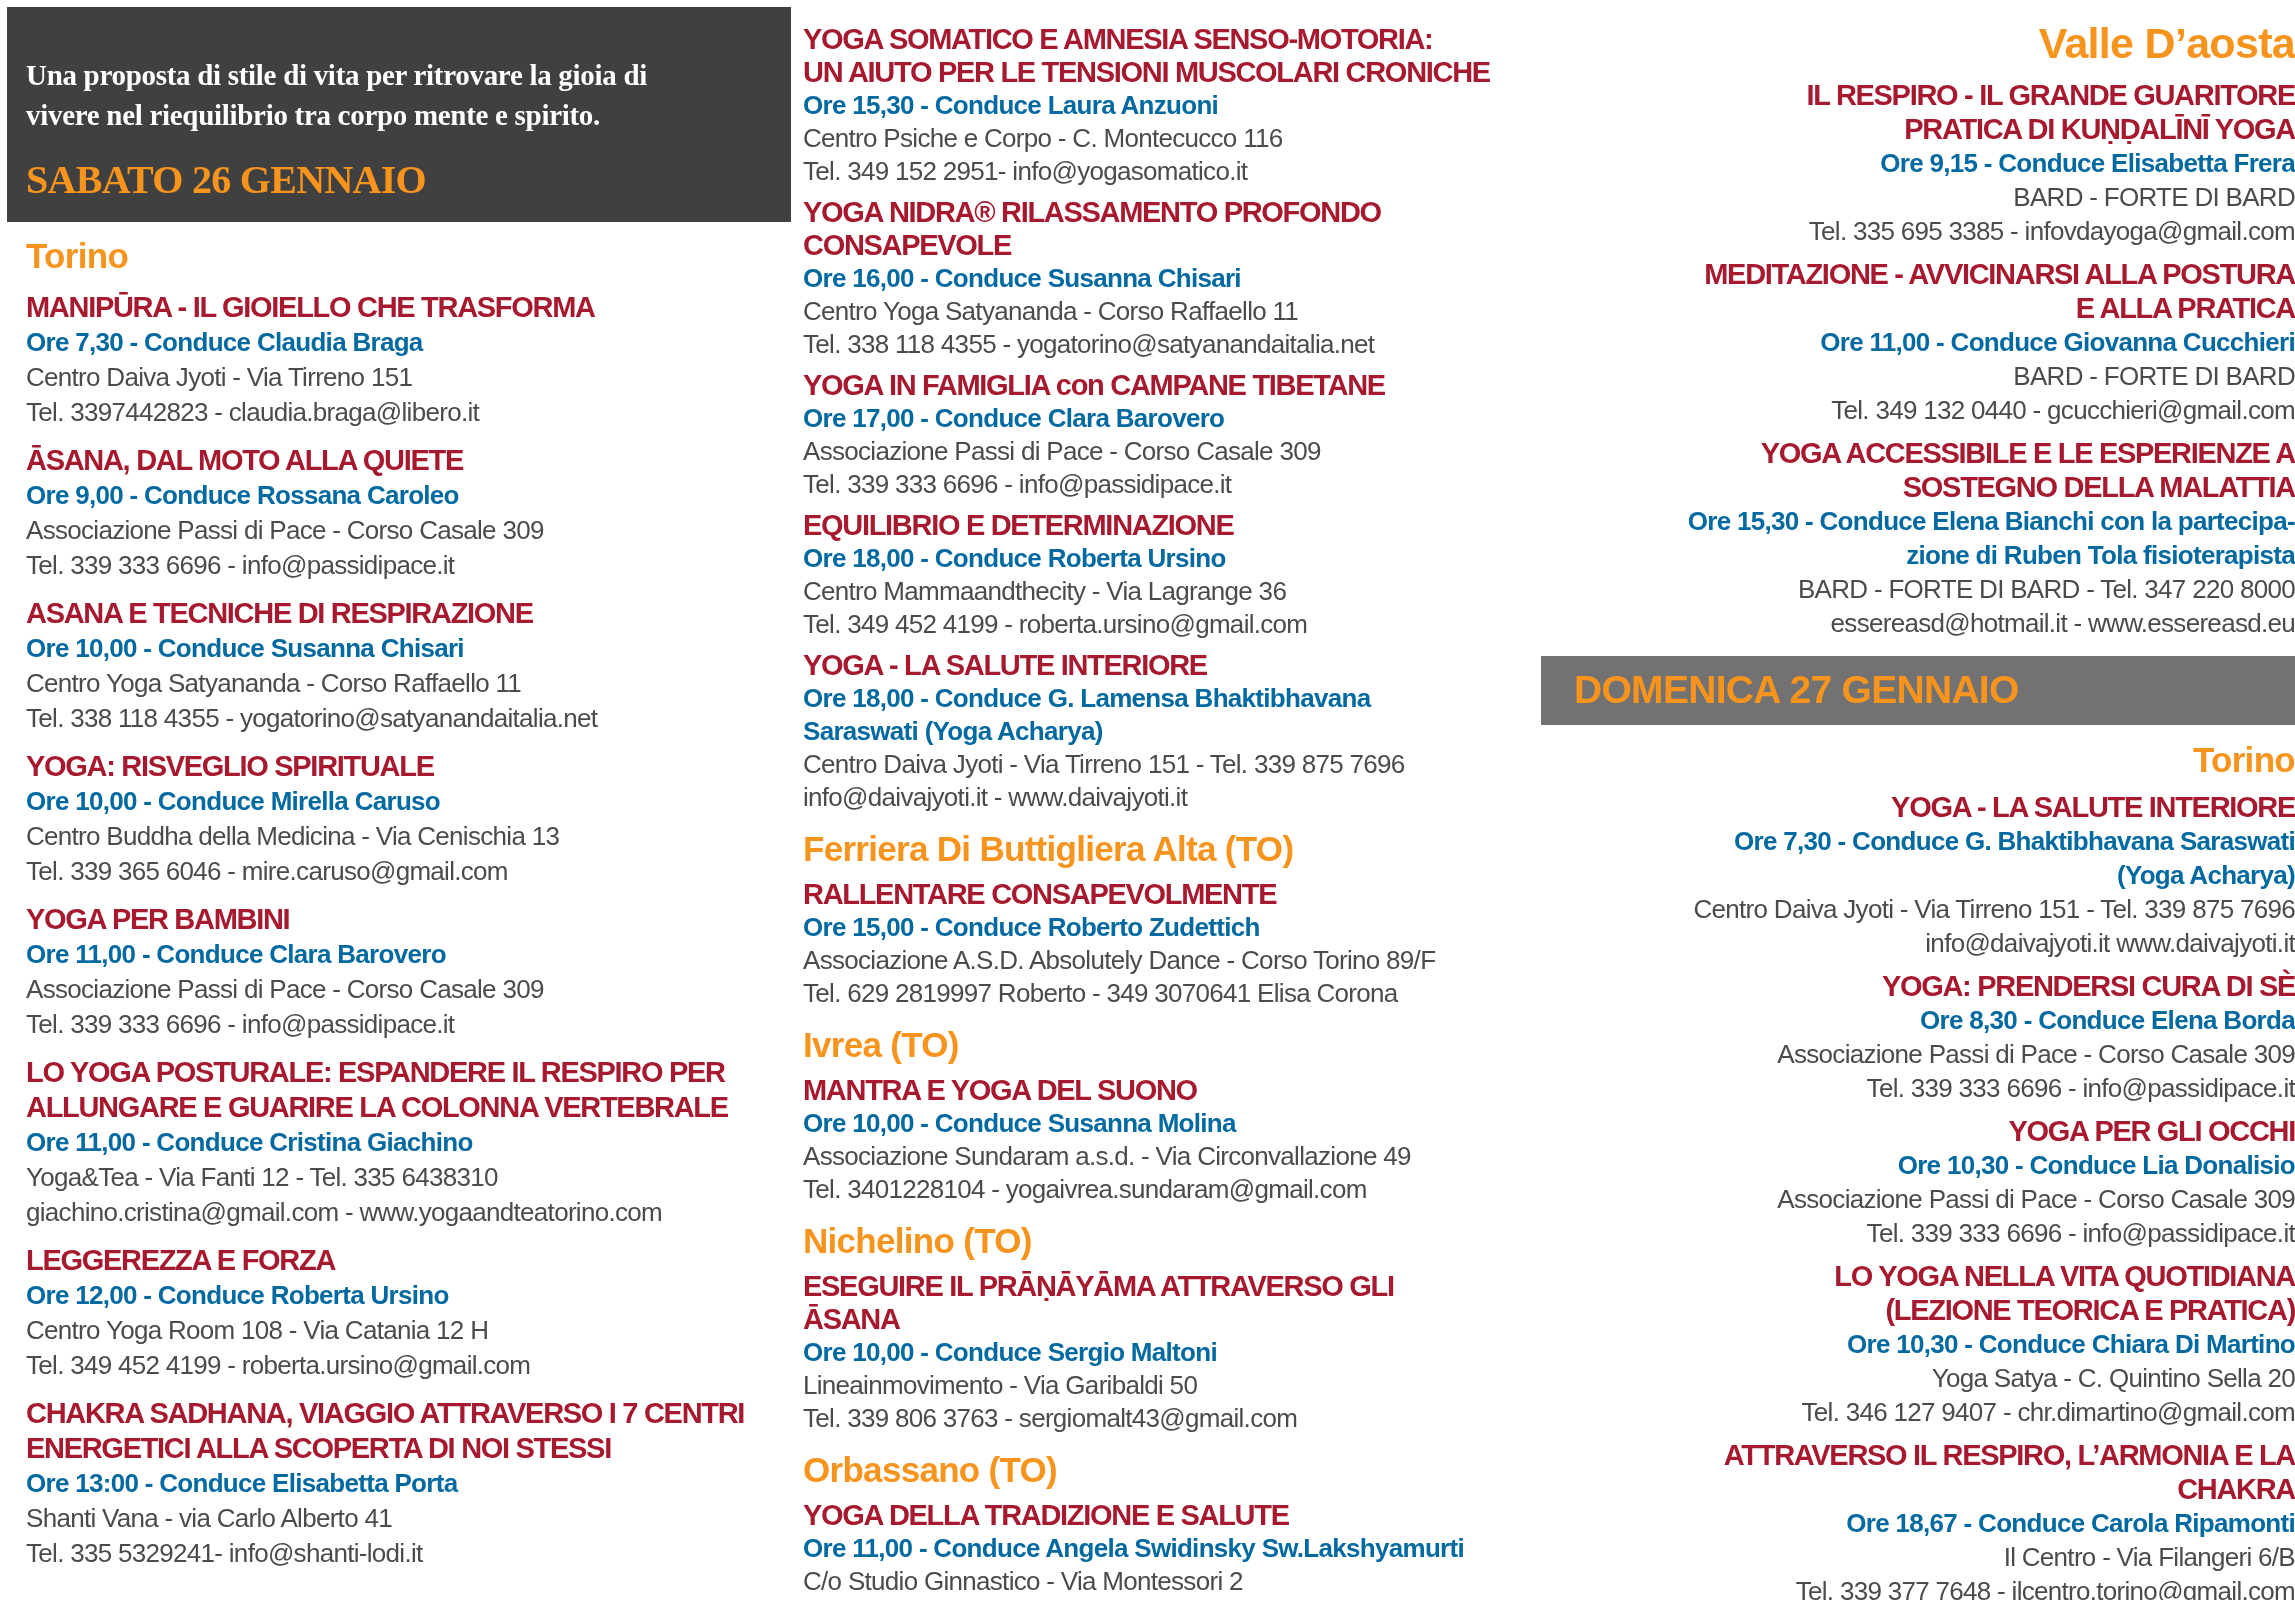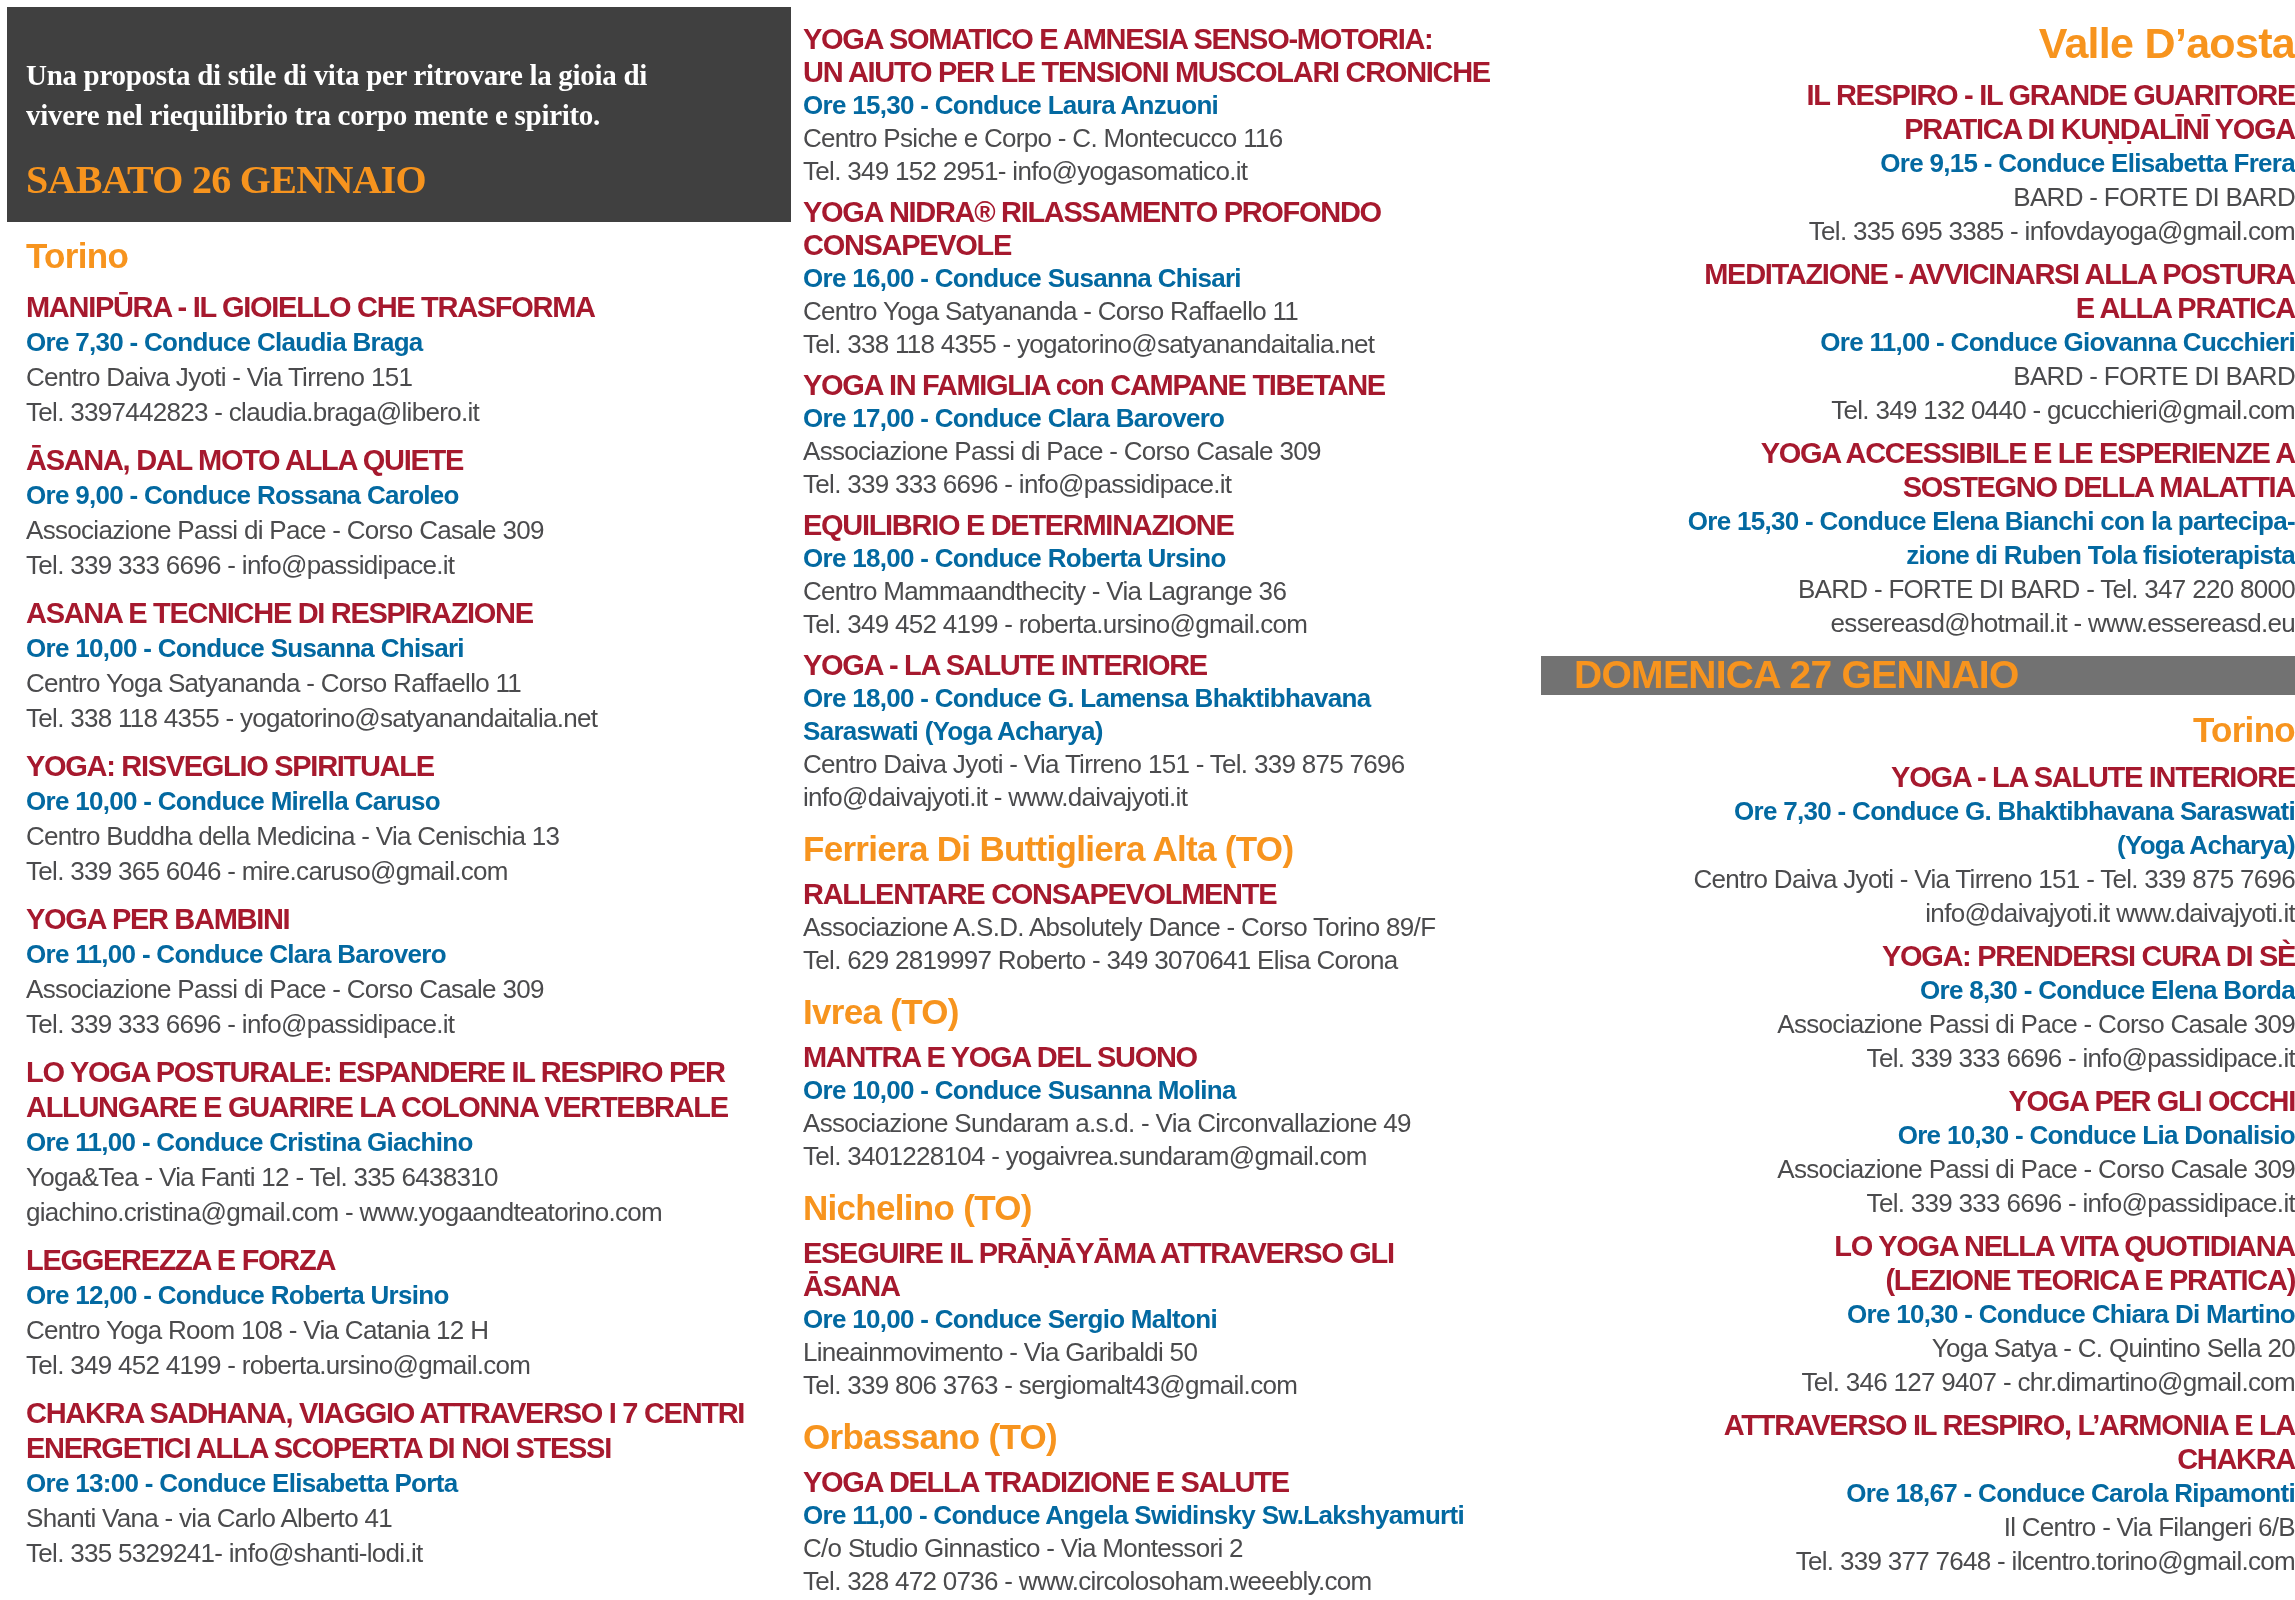--- a/index.html
+++ b/index.html
@@ -26,21 +26,21 @@
   #col1 .event{margin-top:13px;}
   #col3 .event{margin-top:9px;}
   .line{white-space:nowrap;}
   #col1 .line{line-height:35px;}
   #col2 .line{line-height:33px;}
   #col3 .line{line-height:34px;}
   .title-line{color:#A6192E;font-weight:bold;font-size:29px;letter-spacing:-1.3px;}
   .bold-line{color:#0369a1;font-weight:bold;font-size:26px;letter-spacing:-0.7px;}
   .detail-line{color:#4B4B4D;font-size:26px;letter-spacing:-0.7px;}
   .daybar{
-    background:#727272;height:39px;width:754px;box-sizing:border-box;
+    background:#727272;height:69px;width:754px;box-sizing:border-box;
     margin:15.6px 0 6.5px -33px;padding-left:33px;display:flex;align-items:center;
   }
   .daybar-label{color:#F7941E;font-weight:bold;font-size:39px;letter-spacing:-0.7px;white-space:nowrap;}
 </style>
 </head>
 <body>
 
 <div class="intro-box">
   <div class="intro-line">Una proposta di stile di vita per ritrovare la gioia di</div>
   <div class="intro-line">vivere nel riequilibrio tra corpo mente e spirito.</div>
@@ -130,20 +130,21 @@
     <div class="event">
       <div class="line title-line">YOGA - LA SALUTE INTERIORE</div>
       <div class="line bold-line">Ore 18,00 - Conduce G. Lamensa Bhaktibhavana</div>
       <div class="line bold-line">Saraswati (Yoga Acharya)</div>
       <div class="line detail-line">Centro Daiva Jyoti - Via Tirreno 151 - Tel. 339 875 7696</div>
       <div class="line detail-line">info@daivajyoti.it - www.daivajyoti.it</div>
     </div>
     <div class="city-heading">Ferriera Di Buttigliera Alta (TO)</div>
     <div class="event">
       <div class="line title-line">RALLENTARE CONSAPEVOLMENTE</div>
+      <div class="line bold-line">Ore 15,00 - Conduce Roberto Zudettich</div>
       <div class="line detail-line">Associazione A.S.D. Absolutely Dance - Corso Torino 89/F</div>
       <div class="line detail-line">Tel. 629 2819997 Roberto - 349 3070641 Elisa Corona</div>
     </div>
     <div class="city-heading">Ivrea (TO)</div>
     <div class="event">
       <div class="line title-line">MANTRA E YOGA DEL SUONO</div>
       <div class="line bold-line">Ore 10,00 - Conduce Susanna Molina</div>
       <div class="line detail-line">Associazione Sundaram a.s.d. - Via Circonvallazione 49</div>
       <div class="line detail-line">Tel. 3401228104 - yogaivrea.sundaram@gmail.com</div>
     </div>

